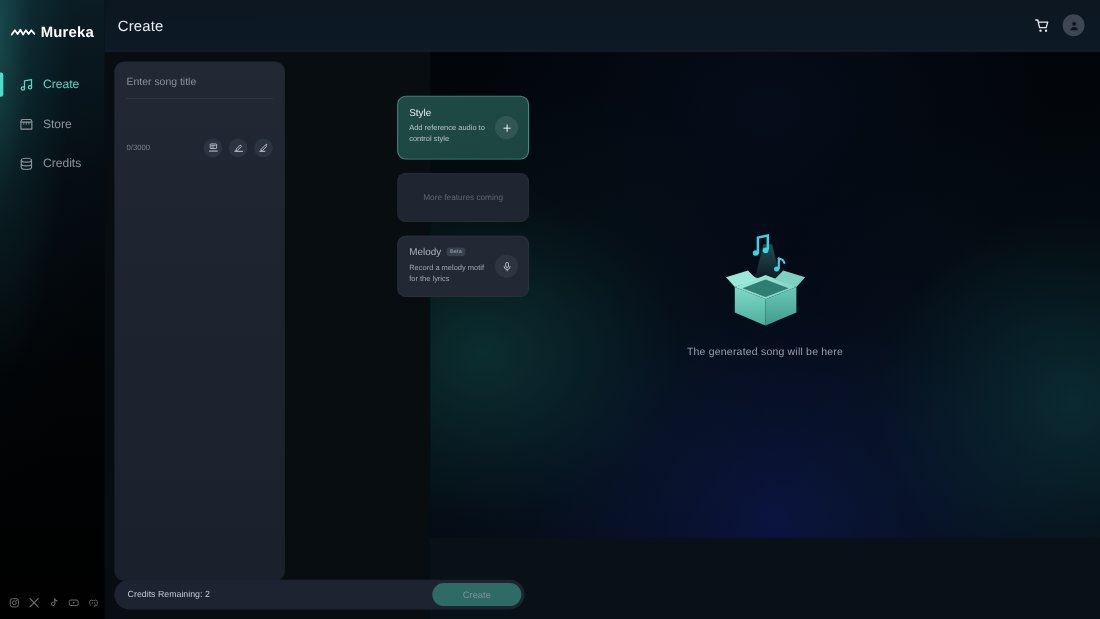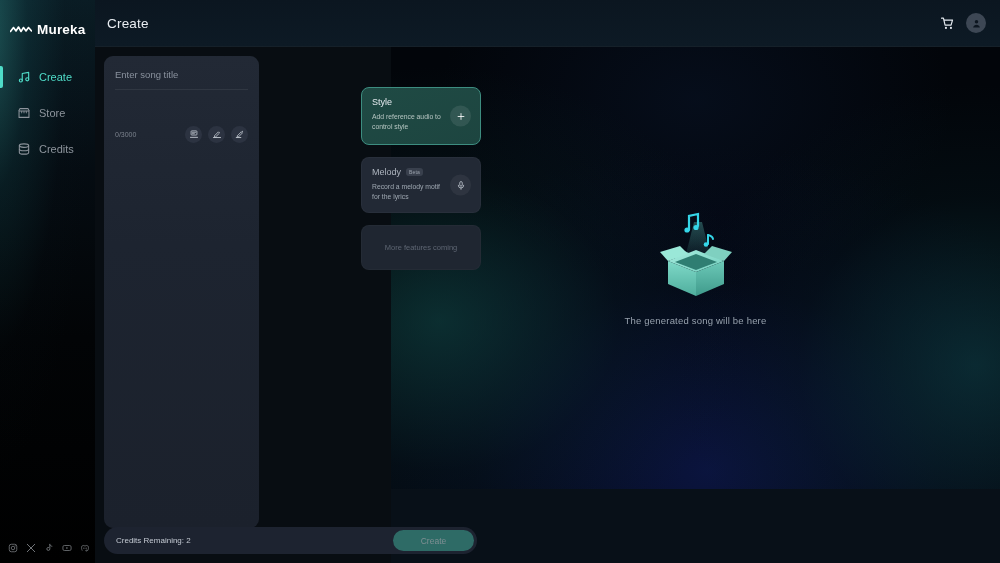--- a/index.html
+++ b/index.html
@@ -300,37 +300,37 @@
           <div class="card style">
             <div class="c-title">Style</div>
             <div class="c-sub">Add reference audio to control style</div>
             <div class="c-action">
               <svg viewBox="0 0 24 24">
                 <path d="M12 5v14M5 12h14" stroke="#ffffff" stroke-width="2" stroke-linecap="round"></path>
               </svg>
             </div>
           </div>
 
+          <div class="card soon">
+            <span class="soon-text">More features coming</span>
+          </div>
+
           <div class="card melody">
             <div class="c-title">
               <span>Melody</span>
               <span class="badge">Beta</span>
             </div>
             <div class="c-sub">Record a melody motif for the lyrics</div>
             <div class="c-action">
               <svg viewBox="0 0 24 24">
                 <rect x="9" y="2.6" width="6" height="11" rx="3" fill="none" stroke="#cfd6de" stroke-width="1.8"></rect>
                 <path d="M5.4 11.4a6.6 6.6 0 0013.2 0" fill="none" stroke="#cfd6de" stroke-width="1.8" stroke-linecap="round"></path>
                 <path d="M12 18v3.2" stroke="#cfd6de" stroke-width="1.8" stroke-linecap="round"></path>
               </svg>
             </div>
-          </div>
-
-          <div class="card soon">
-            <span class="soon-text">More features coming</span>
           </div>
 
         </div>
 
         <div class="credits-bar">
           <span class="credits-text">Credits Remaining: 2</span>
           <button class="create-btn">Create</button>
         </div>
 
       </section>

